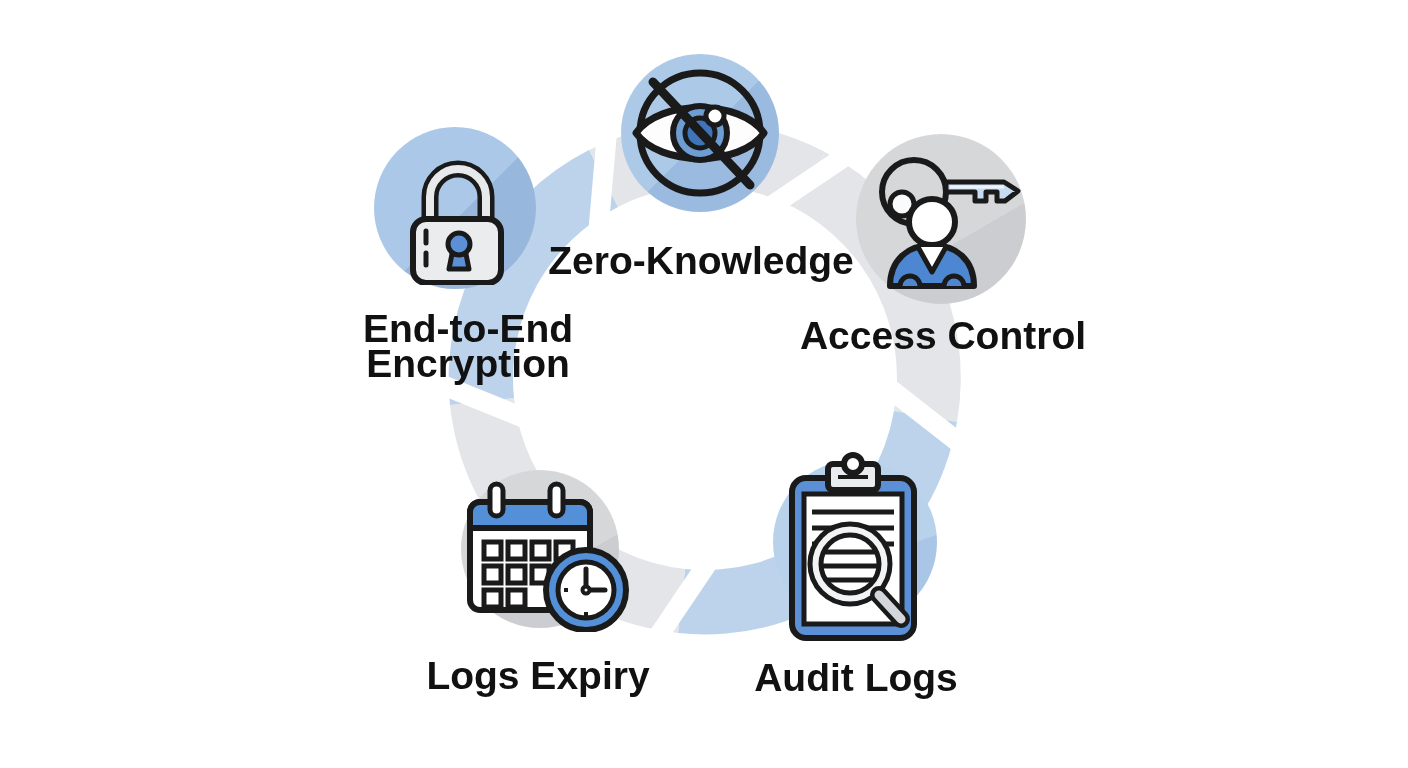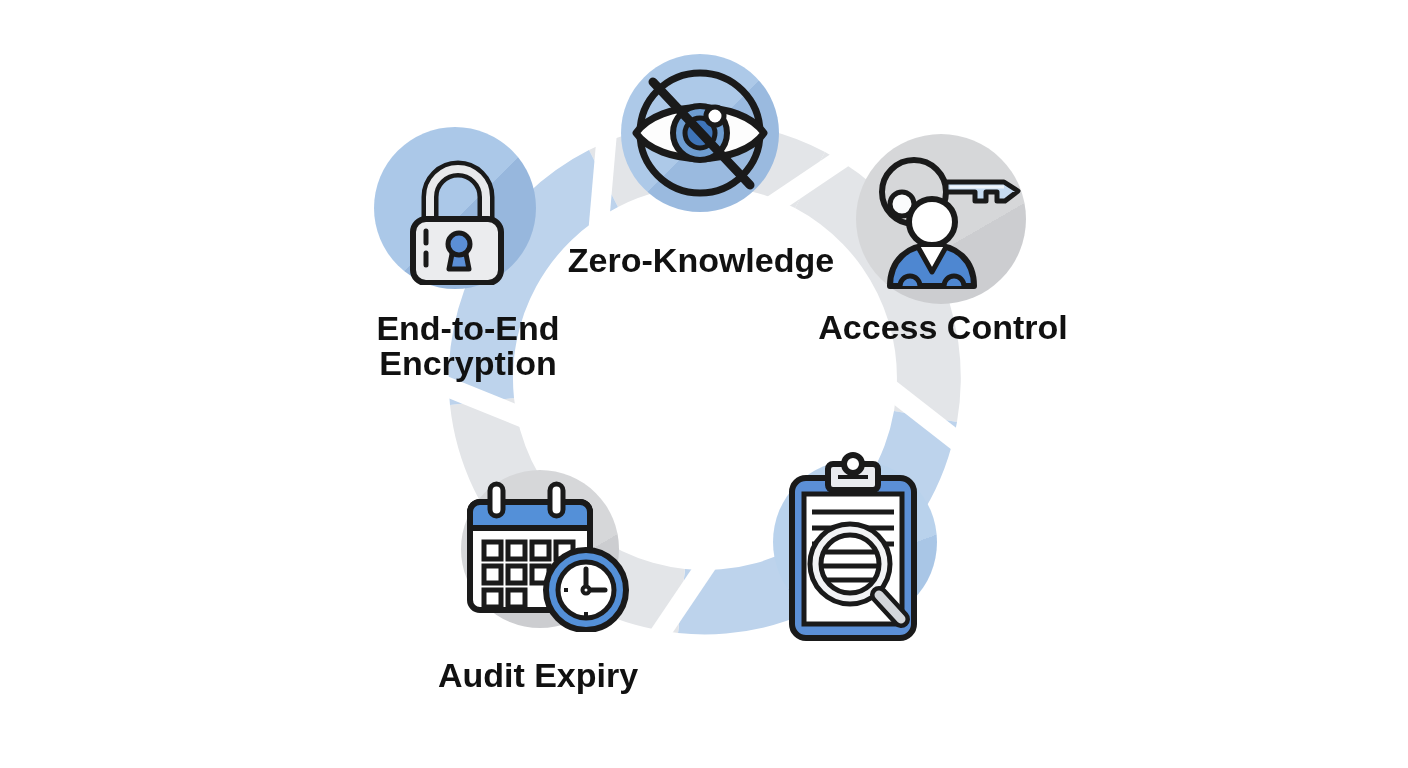--- a/index.html
+++ b/index.html
@@ -17,21 +17,21 @@
   }
   .circle-blue-eye   { background: linear-gradient(135deg, #adc9e8 52%, #9abadf 52%); }
   .circle-blue-lock  { background: linear-gradient(135deg, #abc8e8 54%, #97b7dd 54%); }
   .circle-blue-audit { background: linear-gradient(160deg, #b9d2ec 60%, #a9c6e6 60%); }
   .circle-gray       { background: linear-gradient(150deg, #d6d7d9 62%, #cccdd0 62%); }
   .icon-svg { position: absolute; z-index: 2; }
   .label {
     position: absolute; z-index: 3;
     color: #111111;
     font-weight: 700;
-    font-size: 34px;
+    font-size: 39px;
     line-height: 35px;
     text-align: center;
     letter-spacing: 0px;
   }
 </style>
 </head>
 <body>
 
 <div class="canvas">
 
@@ -80,21 +80,21 @@
     <circle cx="48" cy="46" r="32" fill="none" stroke="#1a1a1a" stroke-width="6"></circle>
     <circle cx="36" cy="58" r="12" fill="#fafbfc" stroke="#1a1a1a" stroke-width="5"></circle>
     <path d="M80,36 L138,36 L152,45 L139,55 L131,55 L131,46 L120,46 L120,55 L109,55 L109,46 L80,46 Z" fill="#c7dcf2" stroke="#1a1a1a" stroke-width="5" stroke-linejoin="round"></path>
     <line x1="84" y1="41" x2="138" y2="41" stroke="#eef4fb" stroke-width="3"></line>
     <circle cx="66" cy="76" r="23" fill="#ffffff" stroke="#1a1a1a" stroke-width="6"></circle>
     <path d="M24,140 C24,114 42,99 66,99 C90,99 108,114 108,140 Z" fill="#4e87d1" stroke="#1a1a1a" stroke-width="6" stroke-linejoin="round"></path>
     <path d="M52,101 L66,126 L80,101" fill="#ffffff" stroke="#1a1a1a" stroke-width="5" stroke-linejoin="round"></path>
     <path d="M34,140 a10,10 0 0 1 20,0" fill="#4e87d1" stroke="#1a1a1a" stroke-width="5"></path>
     <path d="M78,140 a10,10 0 0 1 20,0" fill="#4e87d1" stroke="#1a1a1a" stroke-width="5"></path>
   </svg>
-  <div class="label" style="left:783px; top:310px; width:320px;">Access Control</div>
+  <div class="label" style="left:783px; top:318px; width:320px;">Access Control</div>
 
   <div class="icon-circle circle-blue-audit" style="left:773px; top:460px; width:164px; height:164px;"></div>
   <svg class="icon-svg" style="left:772px; top:448px;" width="172" height="204" viewBox="0 0 172 204">
     <rect x="20" y="30" width="122" height="160" rx="14" fill="#5b8fd6" stroke="#1a1a1a" stroke-width="6"></rect>
     <rect x="32" y="46" width="98" height="130" fill="#ffffff" stroke="#1a1a1a" stroke-width="5"></rect>
     <rect x="56" y="16" width="50" height="26" rx="5" fill="#e9ebef" stroke="#1a1a1a" stroke-width="6"></rect>
     <circle cx="81" cy="16" r="9" fill="#ffffff" stroke="#1a1a1a" stroke-width="6"></circle>
     <line x1="66" y1="29" x2="96" y2="29" stroke="#1a1a1a" stroke-width="4"></line>
     <line x1="40" y1="64" x2="122" y2="64" stroke="#1a1a1a" stroke-width="5"></line>
     <line x1="40" y1="80" x2="122" y2="80" stroke="#1a1a1a" stroke-width="5"></line>
@@ -105,20 +105,21 @@
     <circle cx="78" cy="116" r="40" fill="#f2f3f5" stroke="#1a1a1a" stroke-width="5"></circle>
     <circle cx="78" cy="116" r="29" fill="#ffffff" stroke="#1a1a1a" stroke-width="5"></circle>
     <g clip-path="url(#lensClip)">
       <line x1="48" y1="104" x2="108" y2="104" stroke="#1a1a1a" stroke-width="5"></line>
       <line x1="48" y1="118" x2="108" y2="118" stroke="#1a1a1a" stroke-width="5"></line>
       <line x1="48" y1="132" x2="108" y2="132" stroke="#1a1a1a" stroke-width="5"></line>
     </g>
     <line x1="107" y1="147" x2="129" y2="171" stroke="#1a1a1a" stroke-width="18" stroke-linecap="round"></line>
     <line x1="107" y1="147" x2="129" y2="171" stroke="#d3d6da" stroke-width="9" stroke-linecap="round"></line>
   </svg>
+  <div class="label" style="left:726px; top:660px; width:260px;">Audit Logs</div>
 
   <div class="icon-circle circle-gray" style="left:461px; top:470px; width:158px; height:158px;"></div>
   <svg class="icon-svg" style="left:458px; top:470px;" width="178" height="162" viewBox="0 0 178 162">
     <rect x="12" y="32" width="120" height="108" rx="10" fill="#ffffff" stroke="#1a1a1a" stroke-width="6"></rect>
     <path d="M12,58 v-16 a10,10 0 0 1 10,-10 h100 a10,10 0 0 1 10,10 v16 z" fill="#5490d8" stroke="#1a1a1a" stroke-width="6"></path>
     <rect x="32" y="14" width="13" height="32" rx="6.5" fill="#ffffff" stroke="#1a1a1a" stroke-width="5"></rect>
     <rect x="92" y="14" width="13" height="32" rx="6.5" fill="#ffffff" stroke="#1a1a1a" stroke-width="5"></rect>
     <g fill="#ffffff" stroke="#1a1a1a" stroke-width="5">
       <rect x="26" y="72" width="17" height="17"></rect>
         <rect x="50" y="72" width="17" height="17"></rect>
@@ -131,21 +132,21 @@
         <rect x="50" y="120" width="17" height="17"></rect>
     </g>
     <circle cx="128" cy="120" r="40" fill="#5490d8" stroke="#1a1a1a" stroke-width="6"></circle>
     <circle cx="128" cy="120" r="28" fill="#ffffff" stroke="#1a1a1a" stroke-width="5"></circle>
     <line x1="128" y1="120" x2="128" y2="99" stroke="#1a1a1a" stroke-width="5" stroke-linecap="round"></line>
     <line x1="128" y1="120" x2="147" y2="120" stroke="#1a1a1a" stroke-width="5" stroke-linecap="round"></line>
     <circle cx="128" cy="120" r="3.5" fill="#ffffff" stroke="#1a1a1a" stroke-width="4"></circle>
     <line x1="128" y1="142" x2="128" y2="146" stroke="#1a1a1a" stroke-width="4"></line>
     <line x1="106" y1="120" x2="110" y2="120" stroke="#1a1a1a" stroke-width="4"></line>
   </svg>
-  <div class="label" style="left:408px; top:658px; width:260px;">Audit Expiry</div>
+  <div class="label" style="left:408px; top:658px; width:260px;">Logs Expiry</div>
 
   <div class="icon-circle circle-blue-lock" style="left:374px; top:127px; width:162px; height:162px;"></div>
   <svg class="icon-svg" style="left:383px; top:133px;" width="148" height="152" viewBox="0 0 148 152">
     <path d="M47,90 V64 a28,28 0 0 1 56,0 V90" fill="none" stroke="#1a1a1a" stroke-width="17"></path>
     <path d="M47,90 V64 a28,28 0 0 1 56,0 V90" fill="none" stroke="#e8e9eb" stroke-width="8"></path>
     <rect x="30" y="86" width="88" height="64" rx="13" fill="#ebecee" stroke="#1a1a1a" stroke-width="6"></rect>
     <line x1="43" y1="98" x2="43" y2="110" stroke="#1a1a1a" stroke-width="5" stroke-linecap="round"></line>
     <line x1="43" y1="120" x2="43" y2="132" stroke="#1a1a1a" stroke-width="5" stroke-linecap="round"></line>
     <path d="M70,116 L66,136 h20 L82,116 z" fill="#5b8fd6" stroke="#1a1a1a" stroke-width="5" stroke-linejoin="round"></path>
     <circle cx="76" cy="111" r="11" fill="#5b8fd6" stroke="#1a1a1a" stroke-width="5"></circle>

